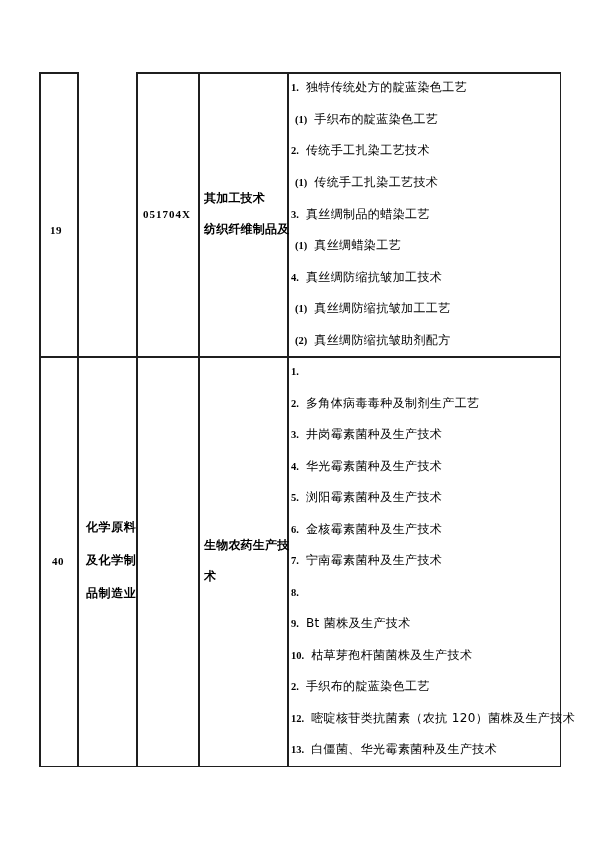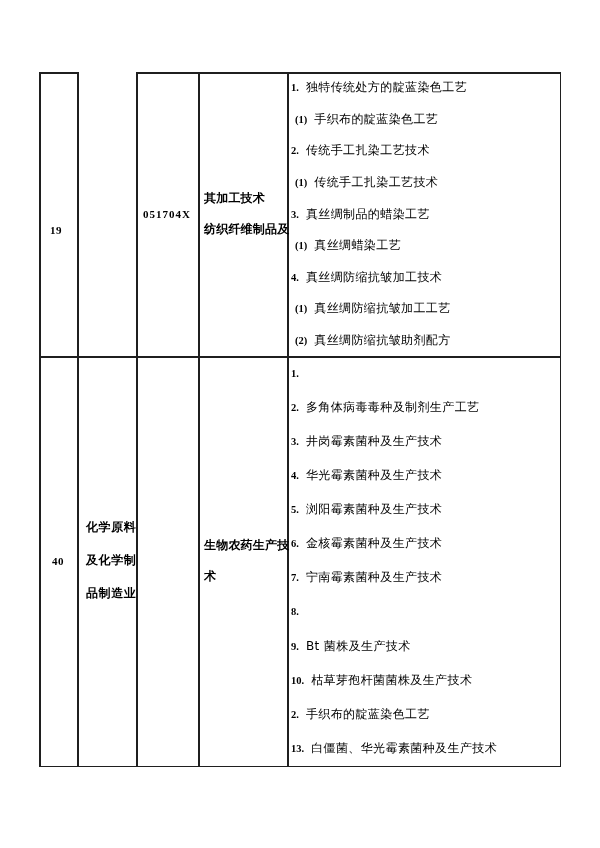--- a/index.html
+++ b/index.html
@@ -150,18 +150,22 @@
     </div>
     <div class="item">
       <span class="inum">10.</span>
       <span class="itext">枯草芽孢杆菌菌株及生产技术</span>
     </div>
     <div class="item">
       <span class="inum">2.</span>
       <span class="itext">手织布的靛蓝染色工艺</span>
     </div>
     <div class="item">
+      <span class="inum">12.</span>
+      <span class="itext">嘧啶核苷类抗菌素（农抗 120）菌株及生产技术</span>
+    </div>
+    <div class="item">
       <span class="inum">13.</span>
       <span class="itext">白僵菌、华光霉素菌种及生产技术</span>
     </div>
   </div>
 
 </div>
 
 </body></html>

